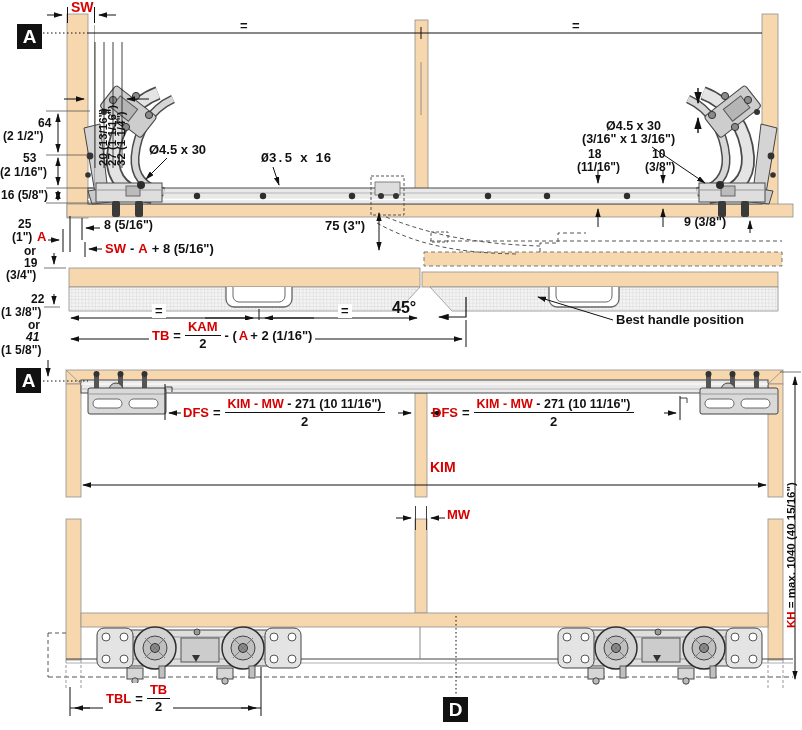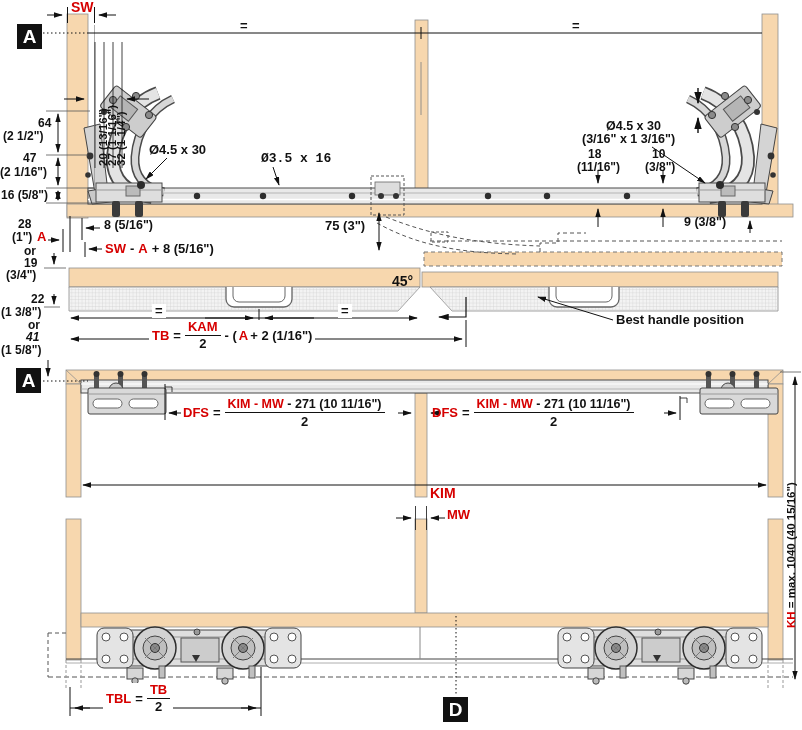--- a/index.html
+++ b/index.html
@@ -283,25 +283,25 @@
 <div class="lbl red b14" style="left:71px;top:0px;">SW</div>
 <div class="lbl b13" style="left:240px;top:19px;">=</div>
 <div class="lbl b13" style="left:572px;top:19px;">=</div>
 
 <div class="lbl rot" style="left:96.5px;top:166px;">20 (13/16")</div>
 <div class="lbl rot" style="left:105.5px;top:166px;">27 (1 1/16")</div>
 <div class="lbl rot" style="left:114.5px;top:166px;">32 (1 1/4")</div>
 
 <div class="lbl" style="left:12px;top:117px;margin-left:26px;">64</div>
 <div class="lbl" style="left:3px;top:130px;">(2 1/2")</div>
-<div class="lbl" style="left:23px;top:152px;">47</div>
+<div class="lbl" style="left:23px;top:152px;">53</div>
 <div class="lbl" style="left:0px;top:166px;">(2 1/16")</div>
 <div class="lbl" style="left:1px;top:189px;">16 (5/8")</div>
 
-<div class="lbl" style="left:18px;top:218px;">28</div>
+<div class="lbl" style="left:18px;top:218px;">25</div>
 <div class="lbl" style="left:12px;top:231px;">(1")</div>
 <div class="lbl red b13" style="left:37px;top:230px;">A</div>
 <div class="lbl" style="left:24px;top:245px;">or</div>
 <div class="lbl" style="left:24px;top:257px;">19</div>
 <div class="lbl" style="left:6px;top:269px;">(3/4")</div>
 
 <div class="lbl" style="left:104px;top:219px;font-size:12.5px;">8 (5/16")</div>
 <div class="formula" style="left:105px;top:241px;">
   <span class="red">SW</span>
   <span>-</span>
@@ -320,21 +320,21 @@
 <div class="lbl" style="left:606px;top:120px;font-size:12.5px;">Ø4.5 x 30</div>
 <div class="lbl" style="left:582px;top:133px;font-size:12.5px;">(3/16" x 1 3/16")</div>
 
 <div class="lbl" style="left:588px;top:148px;text-align:center;">18</div>
 <div class="lbl" style="left:577px;top:161px;">(11/16")</div>
 <div class="lbl" style="left:652px;top:148px;">10</div>
 <div class="lbl" style="left:645px;top:161px;">(3/8")</div>
 <div class="lbl" style="left:684px;top:216px;font-size:12.5px;">9 (3/8")</div>
 
 <div class="lbl b13" style="left:325px;top:219px;">75 (3")</div>
-<div class="lbl" style="left:392px;top:274px;font-size:14px;">45°</div>
+<div class="lbl" style="left:392px;top:300px;font-size:16px;">45°</div>
 <div class="lbl b13 wbg" style="left:152px;top:304px;">=</div>
 <div class="lbl b13 wbg" style="left:338px;top:304px;">=</div>
 
 <div class="formula wbg" style="left:149px;top:320px;">
   <span class="red">TB</span>
   <span>=</span>
   <span class="frac">
     <span class="num red">KAM</span>
     <span class="den">2</span>
   </span>
@@ -355,21 +355,21 @@
 </div>
 <div class="formula" style="left:432px;top:398px;">
   <span class="red">DFS</span>
   <span>=</span>
   <span class="frac">
     <span class="num" style="font-size:12.5px;"><span class="red">KIM - MW</span> <span>- 271 (10 11/16")</span></span>
     <span class="den">2</span>
   </span>
 </div>
 
-<div class="lbl red b14" style="left:430px;top:486px;">KIM</div>
+<div class="lbl red b14" style="left:430px;top:460px;">KIM</div>
 <div class="lbl red b13" style="left:447px;top:508px;text-align:right;">MW</div>
 
 <div class="lbl rot b13" style="left:785px;top:628px;"><span class="red">KH</span> <span>= max. 1040 (40 15/16")</span></div>
 
 <div class="formula wbg" style="left:103px;top:661px;margin-top:22px;">
   <span class="red">TBL</span>
   <span>=</span>
   <span class="frac">
     <span class="num red">TB</span>
     <span class="den">2</span>

